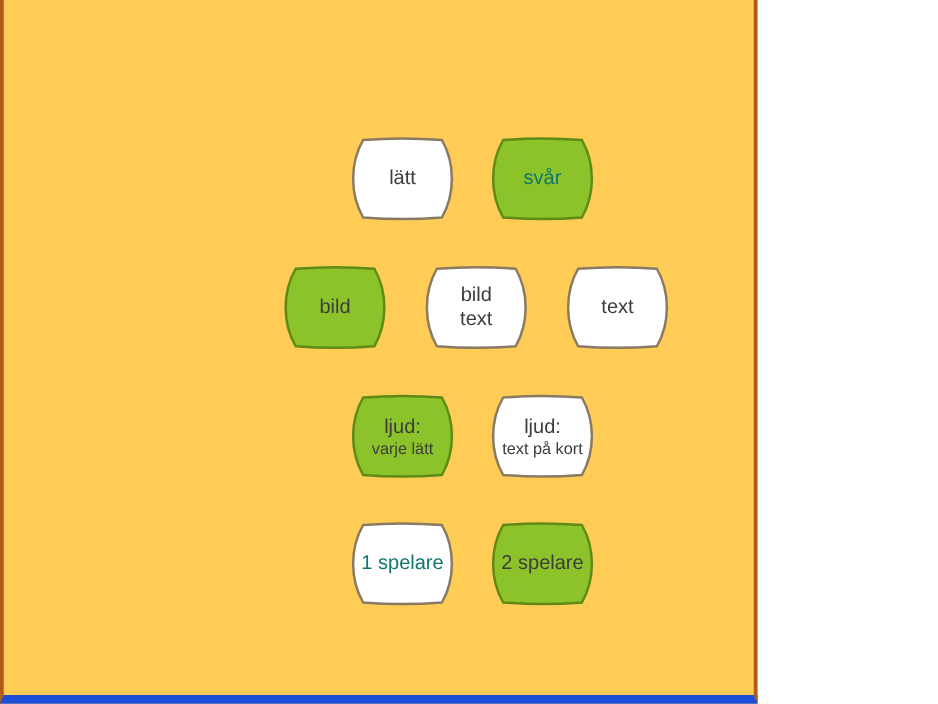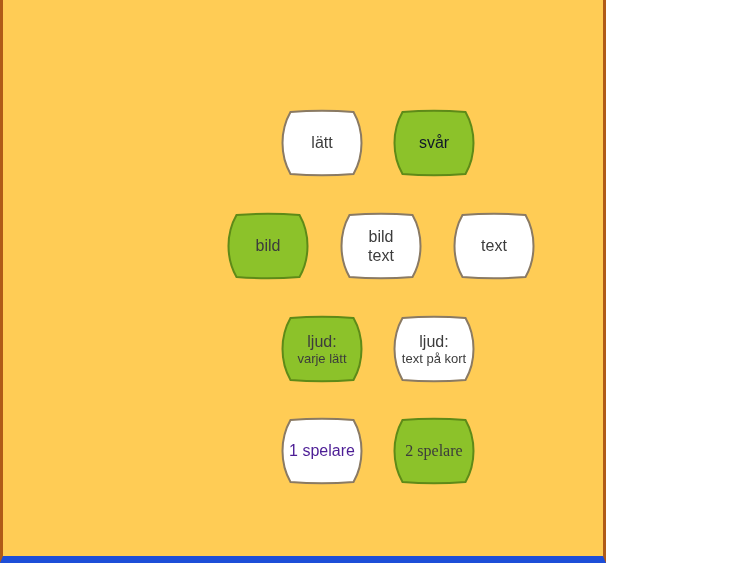--- a/index.html
+++ b/index.html
@@ -108,21 +108,21 @@
       <div class="labels" style="color: rgb(60, 60, 60);">
         <span class="l1">lätt</span>
 
       </div>
     </div>
 
     <div class="opt-btn r1 cB">
       <svg class="shape" viewBox="0 0 84 68">
         <path d="M 10.5 3 Q 42 0.5 73.5 3 Q 81.5 17 81.5 34 Q 81.5 51 73.5 65 Q 42 67.5 10.5 65 Q 2.5 51 2.5 34 Q 2.5 17 10.5 3 Z" fill="#8CC22A" stroke="#5E8A18" stroke-width="2"></path>
       </svg>
-      <div class="labels" style="color: #0f172a;">
+      <div class="labels" style="color: #0f766e;">
         <span class="l1">svår</span>
 
       </div>
     </div>
 
     <div class="opt-btn r2 cW">
       <svg class="shape" viewBox="0 0 84 68">
         <path d="M 10.5 3 Q 42 0.5 73.5 3 Q 81.5 17 81.5 34 Q 81.5 51 73.5 65 Q 42 67.5 10.5 65 Q 2.5 51 2.5 34 Q 2.5 17 10.5 3 Z" fill="#8CC22A" stroke="#5E8A18" stroke-width="2"></path>
       </svg>
       <div class="labels" style="color: rgb(60, 60, 60);">
@@ -168,31 +168,31 @@
       <div class="labels" style="color: rgb(60, 60, 60);">
         <span class="l1">ljud:</span>
         <span class="l2">text på kort</span>
       </div>
     </div>
 
     <div class="opt-btn r4 cA">
       <svg class="shape" viewBox="0 0 84 68">
         <path d="M 10.5 3 Q 42 0.5 73.5 3 Q 81.5 17 81.5 34 Q 81.5 51 73.5 65 Q 42 67.5 10.5 65 Q 2.5 51 2.5 34 Q 2.5 17 10.5 3 Z" fill="#FFFFFF" stroke="#8A7A63" stroke-width="2"></path>
       </svg>
-      <div class="labels" style="color: #4c1d95;">
+      <div class="labels" style="color: #0f766e;">
         <span class="l1">1 spelare</span>
 
       </div>
     </div>
 
     <div class="opt-btn r4 cB">
       <svg class="shape" viewBox="0 0 84 68">
         <path d="M 10.5 3 Q 42 0.5 73.5 3 Q 81.5 17 81.5 34 Q 81.5 51 73.5 65 Q 42 67.5 10.5 65 Q 2.5 51 2.5 34 Q 2.5 17 10.5 3 Z" fill="#8CC22A" stroke="#5E8A18" stroke-width="2"></path>
       </svg>
-      <div class="labels" style="color: rgb(60, 60, 60); font-family: Liberation Serif, serif;">
+      <div class="labels" style="color: rgb(60, 60, 60);">
         <span class="l1">2 spelare</span>
 
       </div>
     </div>
 
   </div>
 
   <div id="close-button" style="background: rgb(252, 242, 218);">
     <svg viewBox="0 0 57 57">
       <path d="M 17 12.5 L 28.5 24 L 40 12.5 L 46.5 19 L 35 30.5 L 46.5 42 L 40 48.5 L 28.5 37 L 17 48.5 L 10.5 42 L 22 30.5 L 10.5 19 Z" fill="#FFFFFF" stroke="#6B5B4A" stroke-width="2.4" stroke-linejoin="round"></path>

